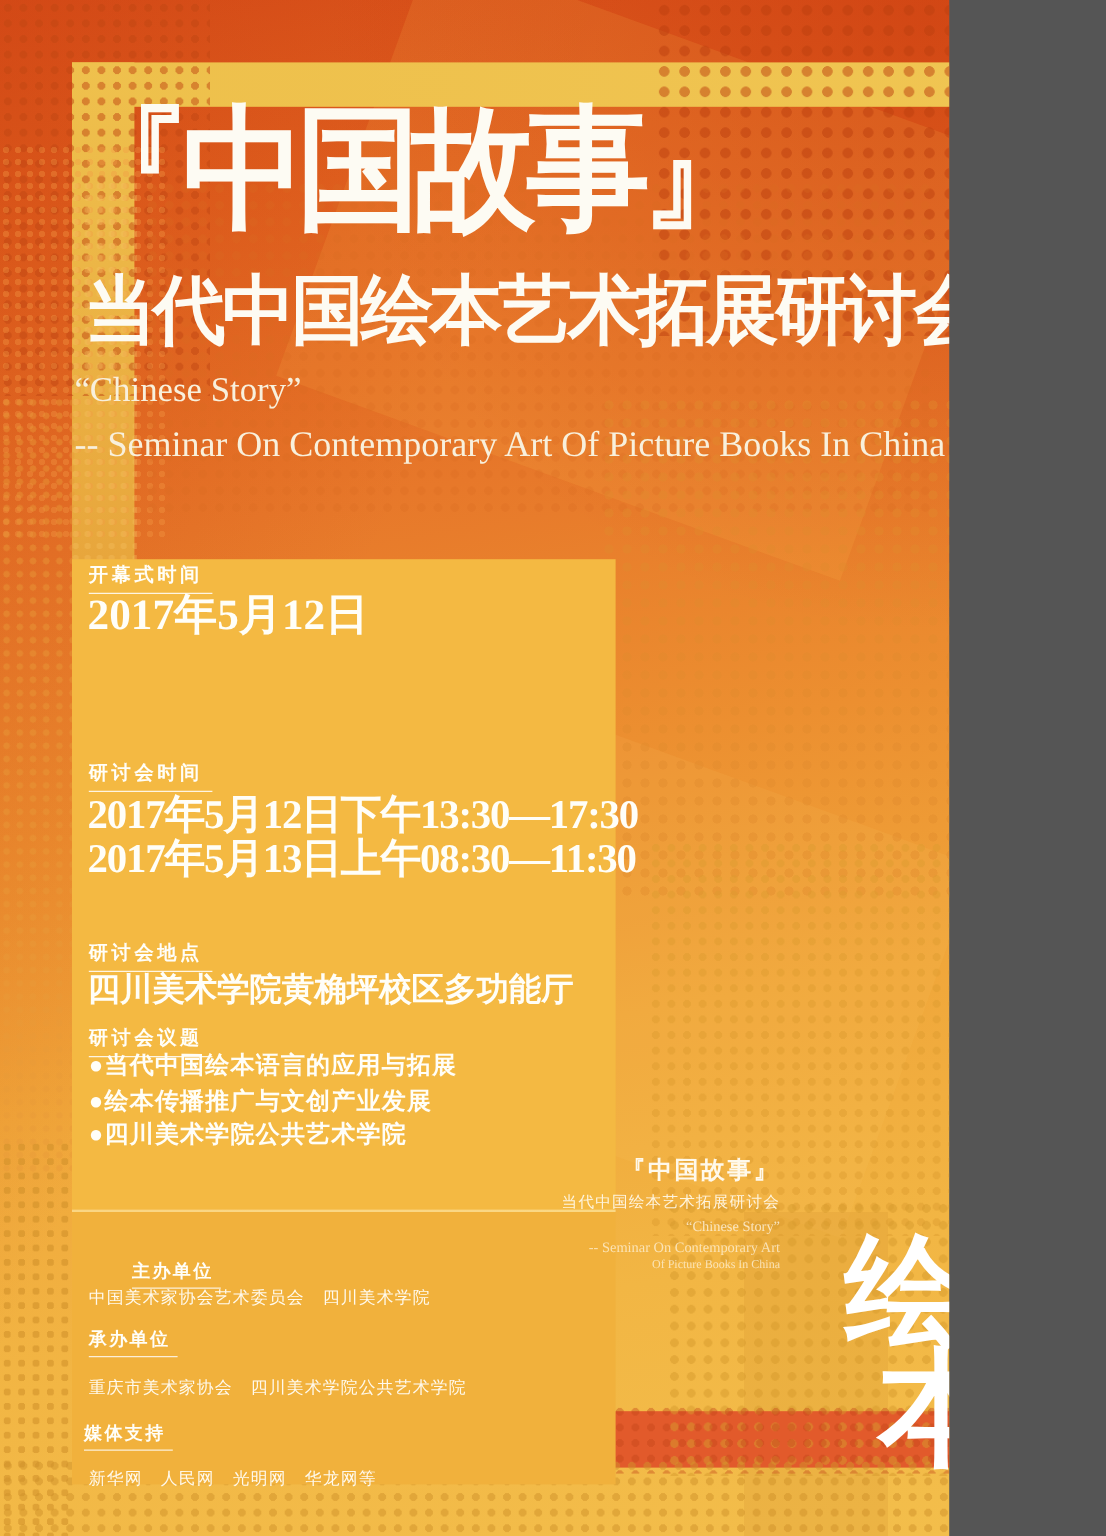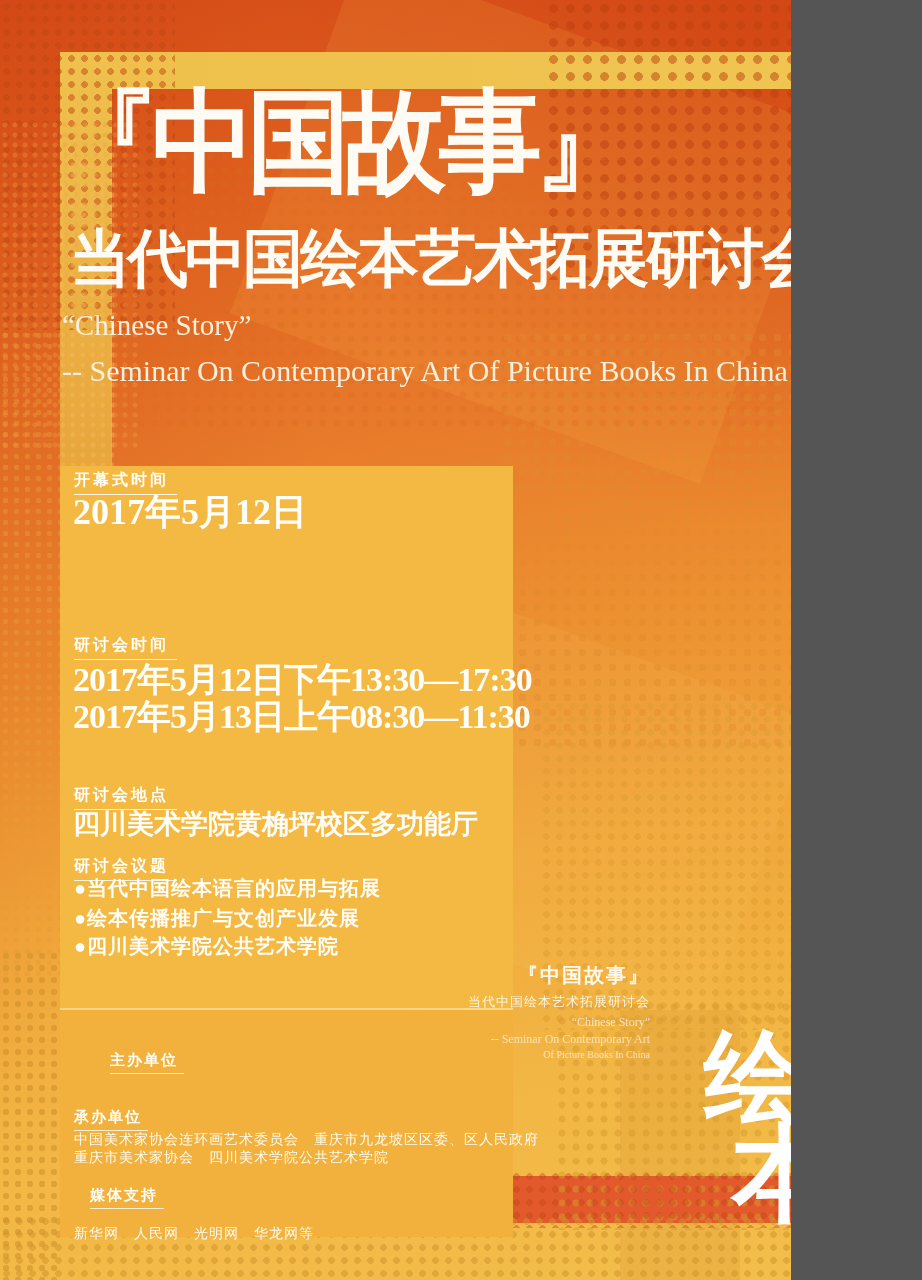--- a/index.html
+++ b/index.html
@@ -77,26 +77,26 @@
 
     <div class="txt lbl" style="left:14px;top:320px;">研讨会地点</div>
     <div class="txt big" style="left:13px;top:344px;font-size:27px;">四川美术学院黄桷坪校区多功能厅</div>
 
     <div class="txt lbl" style="left:14px;top:381px;margin-top:10px;">研讨会议题</div>
     <div class="txt topic" style="left:14px;top:438px;">●绘本传播推广与文创产业发展</div>
     <div class="txt topic" style="left:14px;top:408px;">●当代中国绘本语言的应用与拓展</div>
     <div class="txt topic" style="left:14px;top:466px;">●四川美术学院公共艺术学院</div>
 
     <div class="txt lbl-sm" style="left:14px;top:586px;margin-left:36px;">主办单位</div>
+    <div class="txt body-sm" style="left:14px;top:609px;">中国美术家协会艺术委员会　四川美术学院</div>
 
     <div class="txt lbl-sm" style="left:14px;top:643px;">承办单位</div>
-    <div class="txt body-sm" style="left:14px;top:666px;">中国美术家协会连环画艺术委员会　重庆市九龙坡区区委、区人民政府</div>
     <div class="txt body-sm" style="left:14px;top:684px;">重庆市美术家协会　四川美术学院公共艺术学院</div>
 
-    <div class="txt lbl-sm" style="left:30px;top:721px;">媒体支持</div>
+    <div class="txt lbl-sm" style="left:10px;top:721px;">媒体支持</div>
     <div class="txt body-sm" style="left:14px;top:760px;">新华网　人民网　光明网　华龙网等</div>
   </div>
 
   <div class="side">
     <div style="font-size:20px;font-weight:bold;letter-spacing:2px;color:rgba(255,252,242,.96);margin-bottom:4px;">『中国故事』</div>
     <div style="font-size:13px;letter-spacing:1px;color:rgba(255,250,235,.92);margin-bottom:4px;">当代中国绘本艺术拓展研讨会</div>
     <div style="font-size:12px;color:rgba(255,245,225,.78);margin-bottom:2px;">“Chinese Story”</div>
     <div style="font-size:12px;color:rgba(255,245,225,.72);margin-bottom:2px;">-- Seminar On Contemporary Art</div>
     <div style="font-size:10px;color:rgba(255,245,225,.72);">Of Picture Books In China</div>
   </div>

